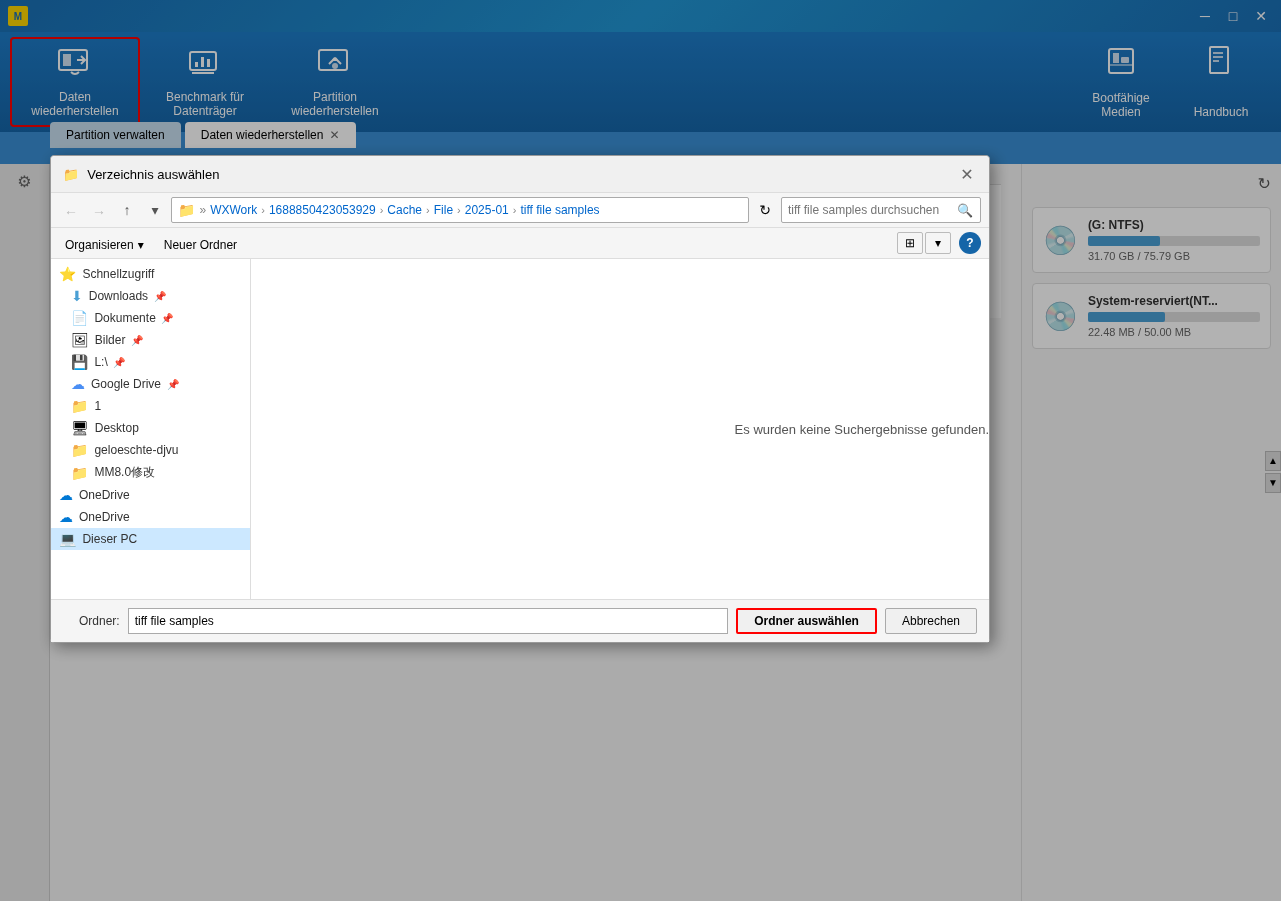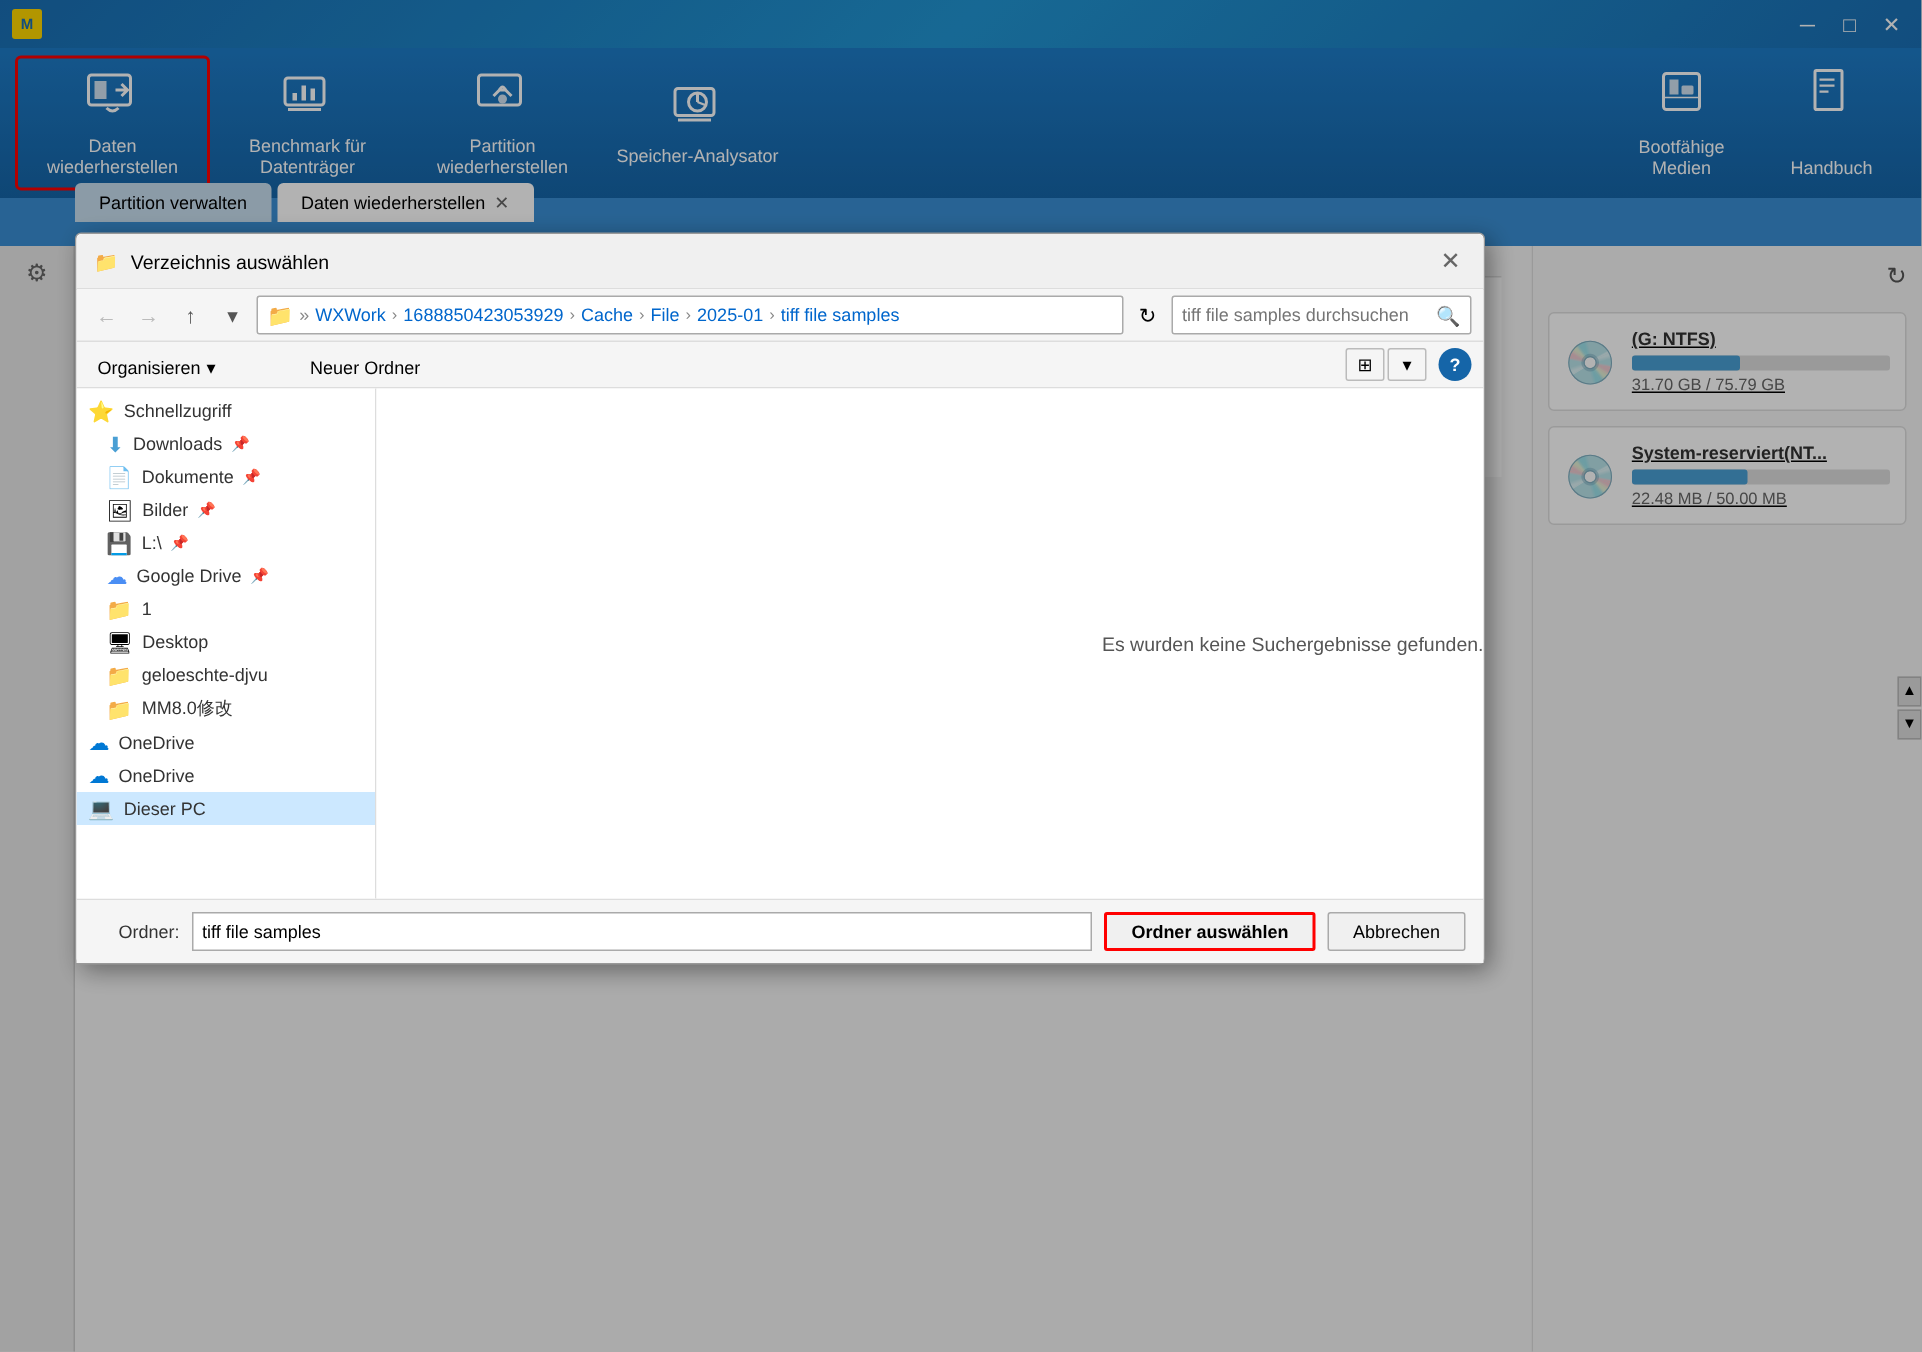--- a/index.html
+++ b/index.html
@@ -130,21 +130,21 @@
     .disk-item {
       background: white;
       border: 1px solid #ddd;
       border-radius: 4px;
       padding: 10px;
       display: flex;
       align-items: center;
       gap: 10px;
     }
     .disk-icon { font-size: 28px; color: #333; }
-    .disk-info { flex: 1; text-decoration: underline; }
+    .disk-info { flex: 1; }
     .disk-name { font-size: 12px; font-weight: bold; color: #333; }
     .disk-bar { height: 10px; background: #ddd; border-radius: 2px; margin: 4px 0; }
     .disk-bar-fill { height: 100%; background: #4a9fd4; border-radius: 2px; }
     .disk-size { font-size: 11px; color: #666; }
 
     #restore-section {
       background: white;
       border-top: 1px solid #ddd;
       padding: 20px;
     }
@@ -243,21 +243,21 @@
     
     #dialog-toolbar {
       background: #f5f5f5;
       border-bottom: 1px solid #ddd;
       padding: 4px 8px;
       display: flex;
       align-items: flex-end;
       gap: 8px;
     }
     #organize-btn { background: transparent; border: none; cursor: pointer; font-size: 12px; display: flex; align-items: center; gap: 4px; padding: 2px 6px; border-radius: 2px; }
-    #new-folder-btn { background: transparent; border: none; cursor: pointer; font-size: 12px; padding: 2px 6px; border-radius: 2px; margin-left: 43px; }
+    #new-folder-btn { background: transparent; border: none; cursor: pointer; font-size: 12px; padding: 2px 6px; border-radius: 2px; }
     .toolbar-spacer2 { flex: 1; }
     .view-btns { display: flex; gap: 2px; align-items: center; }
     .view-btn { width: 26px; height: 22px; background: transparent; border: 1px solid #bbb; cursor: pointer; display: flex; align-items: center; justify-content: center; font-size: 12px; border-radius: 2px; }
     .help-btn { width: 22px; height: 22px; background: #1565a8; border: none; border-radius: 50%; cursor: pointer; color: white; font-size: 12px; font-weight: bold; display: flex; align-items: center; justify-content: center; }
 
     
     #dialog-body {
       display: flex;
       height: 340px;
     }
@@ -370,32 +370,20 @@
   <div class="toolbar-item">
     <div class="toolbar-icon">
       <svg width="36" height="32" viewBox="0 0 36 32">
         <rect x="2" y="4" width="28" height="20" rx="2" fill="none" stroke="white" stroke-width="2"></rect>
         <path d="M16 14 Q18 10 20 14" stroke="white" stroke-width="2" fill="none"></path>
         <path d="M12 18 L16 14 L20 14 L24 18" stroke="white" stroke-width="2" fill="none"></path>
         <circle cx="18" cy="20" r="3" fill="white" opacity="0.8"></circle>
       </svg>
     </div>
     <span style="color:white;font-size:12px;">Partition wiederherstellen</span>
-  </div>
-  <div class="toolbar-item">
-    <div class="toolbar-icon">
-      <svg width="36" height="32" viewBox="0 0 36 32">
-        <rect x="3" y="6" width="26" height="18" rx="2" fill="none" stroke="white" stroke-width="2"></rect>
-        <circle cx="18" cy="15" r="6" fill="none" stroke="white" stroke-width="2"></circle>
-        <path d="M18 15 L18 9" stroke="white" stroke-width="2"></path>
-        <path d="M18 15 L23 17" stroke="white" stroke-width="1.5"></path>
-        <rect x="5" y="26" width="22" height="2" fill="white"></rect>
-      </svg>
-    </div>
-    <span style="color:white;font-size:12px;">Speicher-Analysator</span>
   </div>
   <div class="toolbar-spacer"></div>
   <div class="toolbar-item-right">
     <div>
       <svg width="32" height="32" viewBox="0 0 32 32">
         <rect x="4" y="4" width="24" height="24" rx="2" fill="none" stroke="white" stroke-width="2"></rect>
         <rect x="8" y="8" width="6" height="10" fill="white" opacity="0.8"></rect>
         <rect x="16" y="12" width="8" height="6" rx="1" fill="white" opacity="0.8"></rect>
         <path d="M4 20 L28 20" stroke="white" stroke-width="1"></path>
       </svg>

